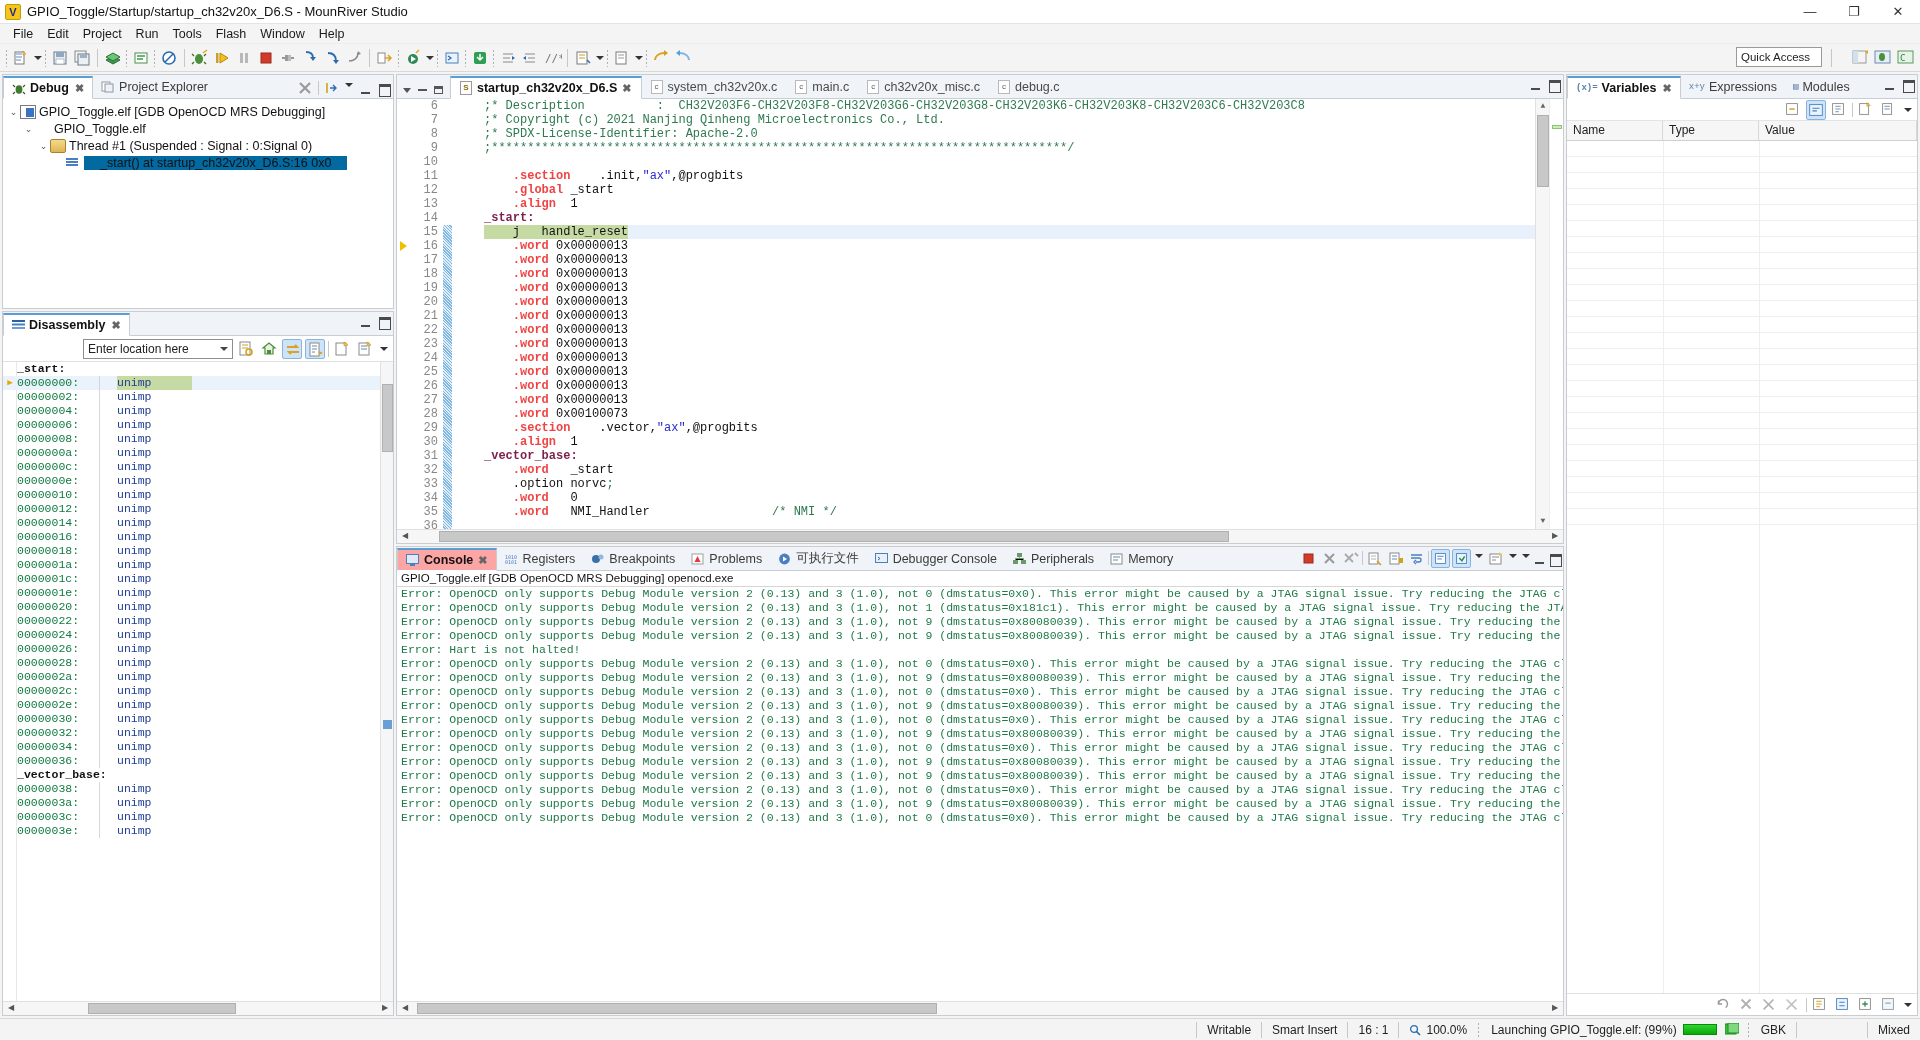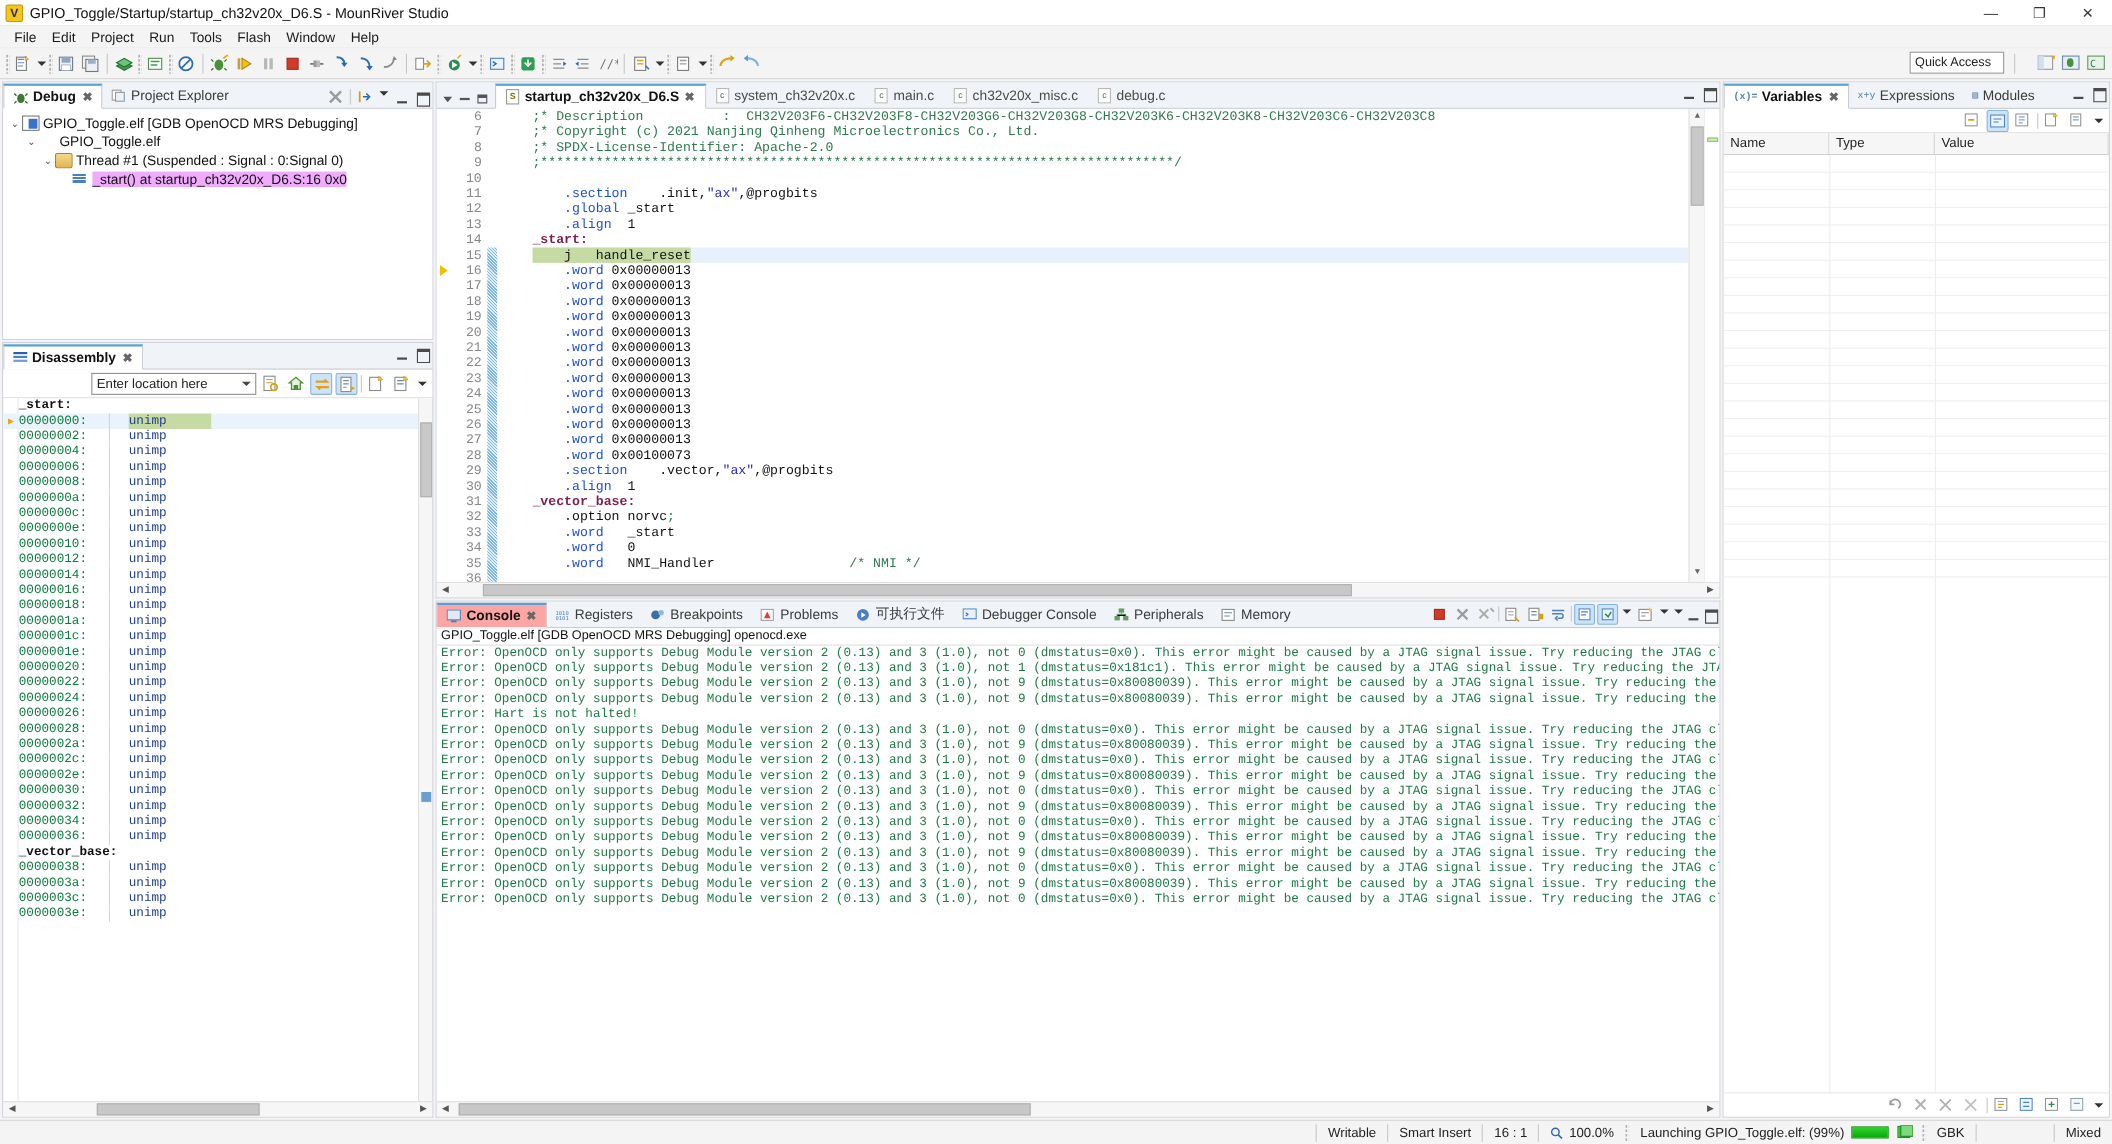--- a/index.html
+++ b/index.html
@@ -74,21 +74,21 @@
   .ctl-min::after{content:"";position:absolute;left:2px;top:8px;width:9px;height:2px;border-bottom:2px solid #4a4a4a;}
   .ctl-max::after{content:"";position:absolute;left:2px;top:2px;width:10px;height:9px;border:1.5px solid #4a4a4a;border-top-width:3px;}
   .view-body { flex:1; overflow:hidden; position:relative; background:#fff;}
 
   
   .debug-view { flex:none; height:235px; }
   .tree { padding:4px 0 0 0; font-size:12.5px; color:#111;}
   .trow { display:flex; align-items:center; height:17px; white-space:nowrap; padding-left:4px;}
   .trow .arrow{width:13px;text-align:center;color:#555;font-size:9px;}
   .trow .ico{width:16px;height:14px;margin-right:3px;flex:none;}
-  .trow.selected .lbl{ background:#f0abfc; padding:0 0;}
+  .trow.selected .lbl{ background:#0369a1; padding:0 16px;}
   .ico-launch{background:#fff;border:1px solid #7a7a7a;position:relative;}
   .ico-launch::after{content:"";position:absolute;left:5px;top:2px;width:8px;height:9px;background:#3b73c4;}
   .ico-thread{background:linear-gradient(#f5d98c,#e0b455);border:1px solid #a8812c;border-radius:2px;}
   .ico-frame{background:#fff;position:relative;}
   .ico-frame::after{content:"";position:absolute;left:1px;top:2px;width:12px;height:9px;
      background:repeating-linear-gradient(#4a7fc1 0 2px,#fff 2px 3px);}
 
   
   .disasm-view { flex:1; min-height:0;}
   .disasm-toolbar { height:26px; display:flex; align-items:center; justify-content:flex-end;
@@ -134,21 +134,21 @@
                font-family:"Liberation Mono", monospace;font-size:12px;}
   .e-mark{width:14px;background:#fff;flex:none;position:relative;}
   .e-ln{width:30px;background:#fff;flex:none;text-align:right;color:#888;padding-right:3px;}
   .e-folds{width:12px;flex:none;position:relative;background:#fff;}
   .e-code{flex:1;position:relative;overflow:hidden;margin-left:31px;}
   .ln-row{height:14px;line-height:14px;white-space:pre;}
   .code-row{height:14px;line-height:14px;white-space:pre;color:#111;}
   .code-row.cur{background:#e8f1fb;}
   .hl{background:#c6dba4;}
   .c-comment{color:#2e7a4f;}
-  .c-dir{color:#1d4ed8;font-weight:normal;}
+  .c-dir{color:#ef4444;font-weight:bold;}
   .c-str{color:#2a2ad0;}
   .c-lbl{color:#7d1f4d;font-weight:bold;}
   .c-num{color:#111;}
   .fold-bar{position:absolute;left:2px;top:0;width:9px;
     background:repeating-linear-gradient(45deg,#7fb5e0 0 1px,#dff0fb 1px 2px);}
   .arrow-marker{position:absolute;left:3px;width:0;height:0;
     border-top:5px solid transparent;border-bottom:5px solid transparent;border-left:7px solid #f0c000;}
   .e-vscroll{width:14px;background:#f6f6f6;border-left:1px solid #e0e0e0;flex:none;position:relative;}
   .e-vthumb{position:absolute;left:1px;width:12px;background:#c8c8c8;border:1px solid #b0b0b0;}
   .e-arrowup,.e-arrowdn{position:absolute;left:2px;width:10px;height:11px;font-size:8px;text-align:center;color:#666;}
@@ -830,22 +830,22 @@
               <div class="code-row"><span class="c-dir">    .word</span><span class="c-num"> 0x00000013</span></div>
               <div class="code-row"><span class="c-dir">    .word</span><span class="c-num"> 0x00000013</span></div>
               <div class="code-row"><span class="c-dir">    .word</span><span class="c-num"> 0x00000013</span></div>
               <div class="code-row"><span class="c-dir">    .word</span><span class="c-num"> 0x00000013</span></div>
               <div class="code-row"><span class="c-dir">    .word</span><span class="c-num"> 0x00000013</span></div>
               <div class="code-row"><span class="c-dir">    .word</span><span class="c-num"> 0x00000013</span></div>
               <div class="code-row"><span class="c-dir">    .word</span><span class="c-num"> 0x00100073</span></div>
               <div class="code-row"><span class="c-dir">    .section</span><span class="c-num">    .vector,</span><span class="c-str">"ax"</span><span class="c-num">,@progbits</span></div>
               <div class="code-row"><span class="c-dir">    .align</span><span class="c-num">  1</span></div>
               <div class="code-row"><span class="c-lbl">_vector_base:</span></div>
+              <div class="code-row"><span class="c-dir">    .word</span><span class="c-num">   _start</span></div>
               <div class="code-row"><span class="c-num">    .option norvc</span><span class="c-comment">;</span></div>
-              <div class="code-row"><span class="c-dir">    .word</span><span class="c-num">   _start</span></div>
               <div class="code-row"><span class="c-dir">    .word</span><span class="c-num">   0</span></div>
               <div class="code-row"><span class="c-dir">    .word</span><span class="c-num">   NMI_Handler                 </span><span class="c-comment">/* NMI */</span></div>
             </div>
           <div class="e-vscroll">
             <div class="e-arrowup" style="top:2px;">▲</div>
             <div class="e-vthumb" style="top:16px;height:72px;"></div>
             <div class="e-arrowdn" style="bottom:2px;">▼</div>
           </div>
           <div class="e-ruler">
             <div class="ruler-mark" style="top:26px;"></div>

